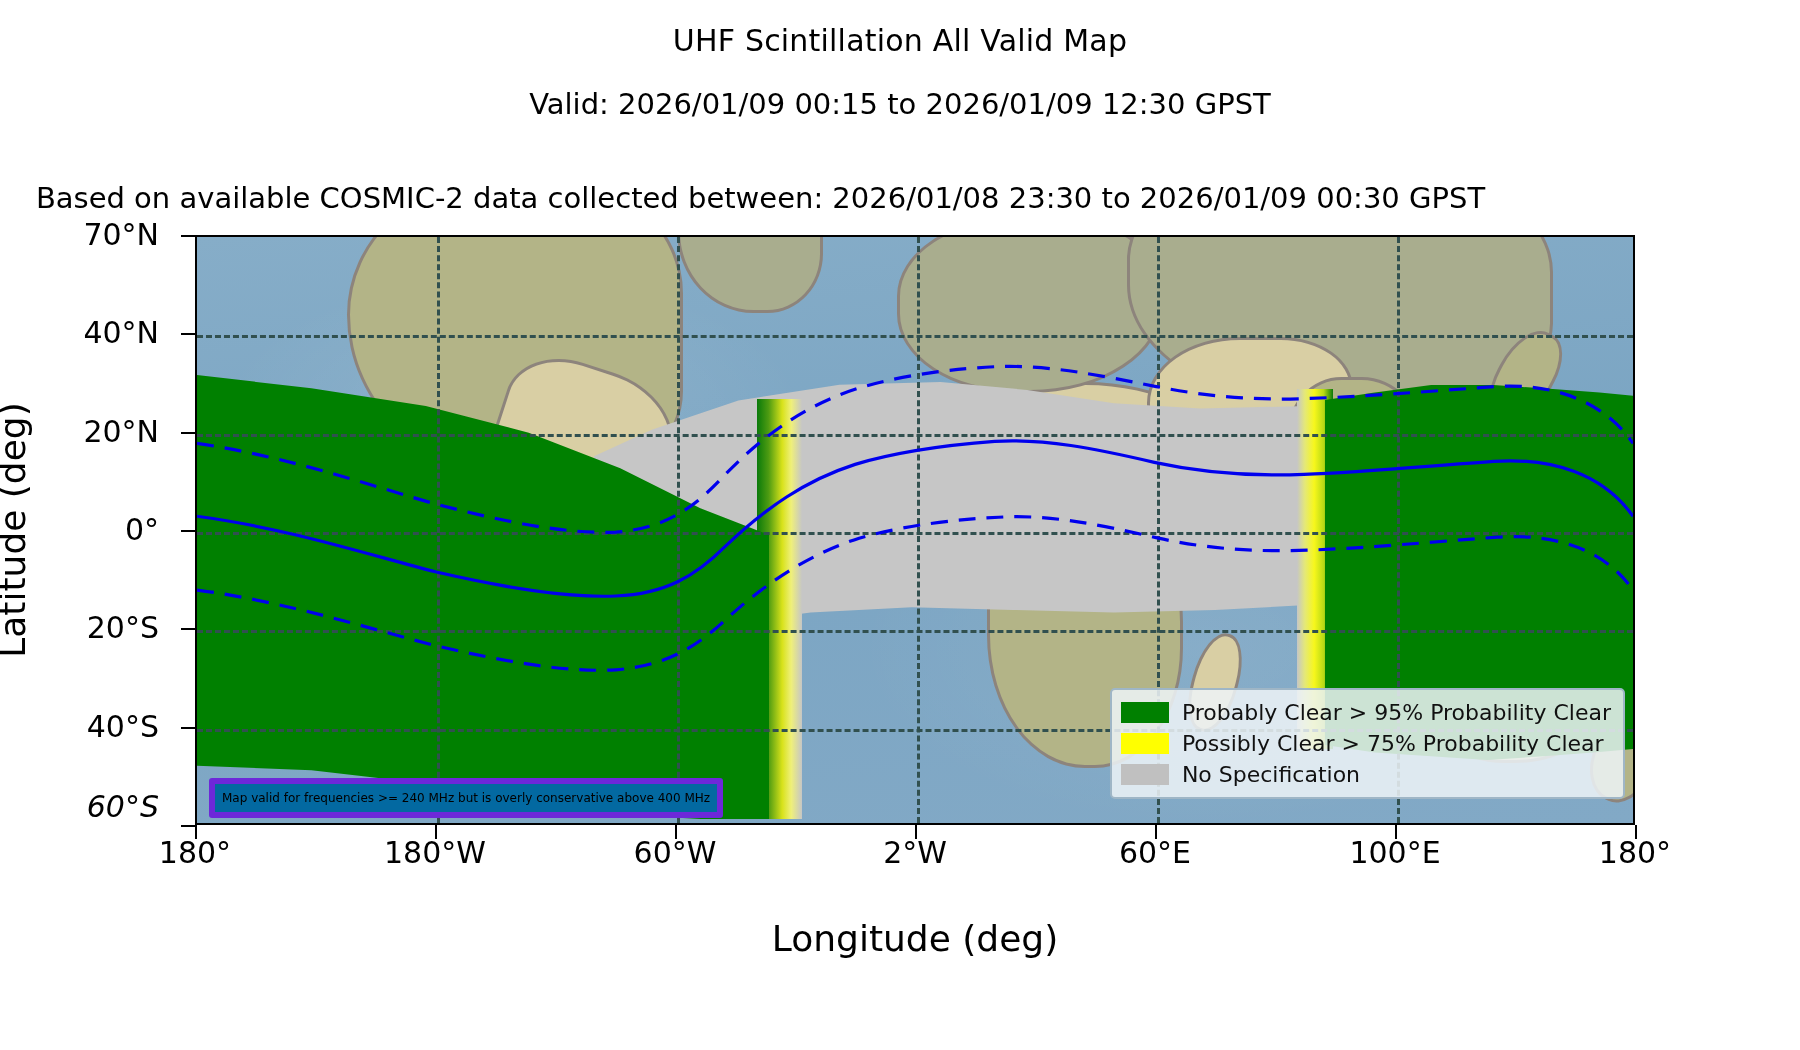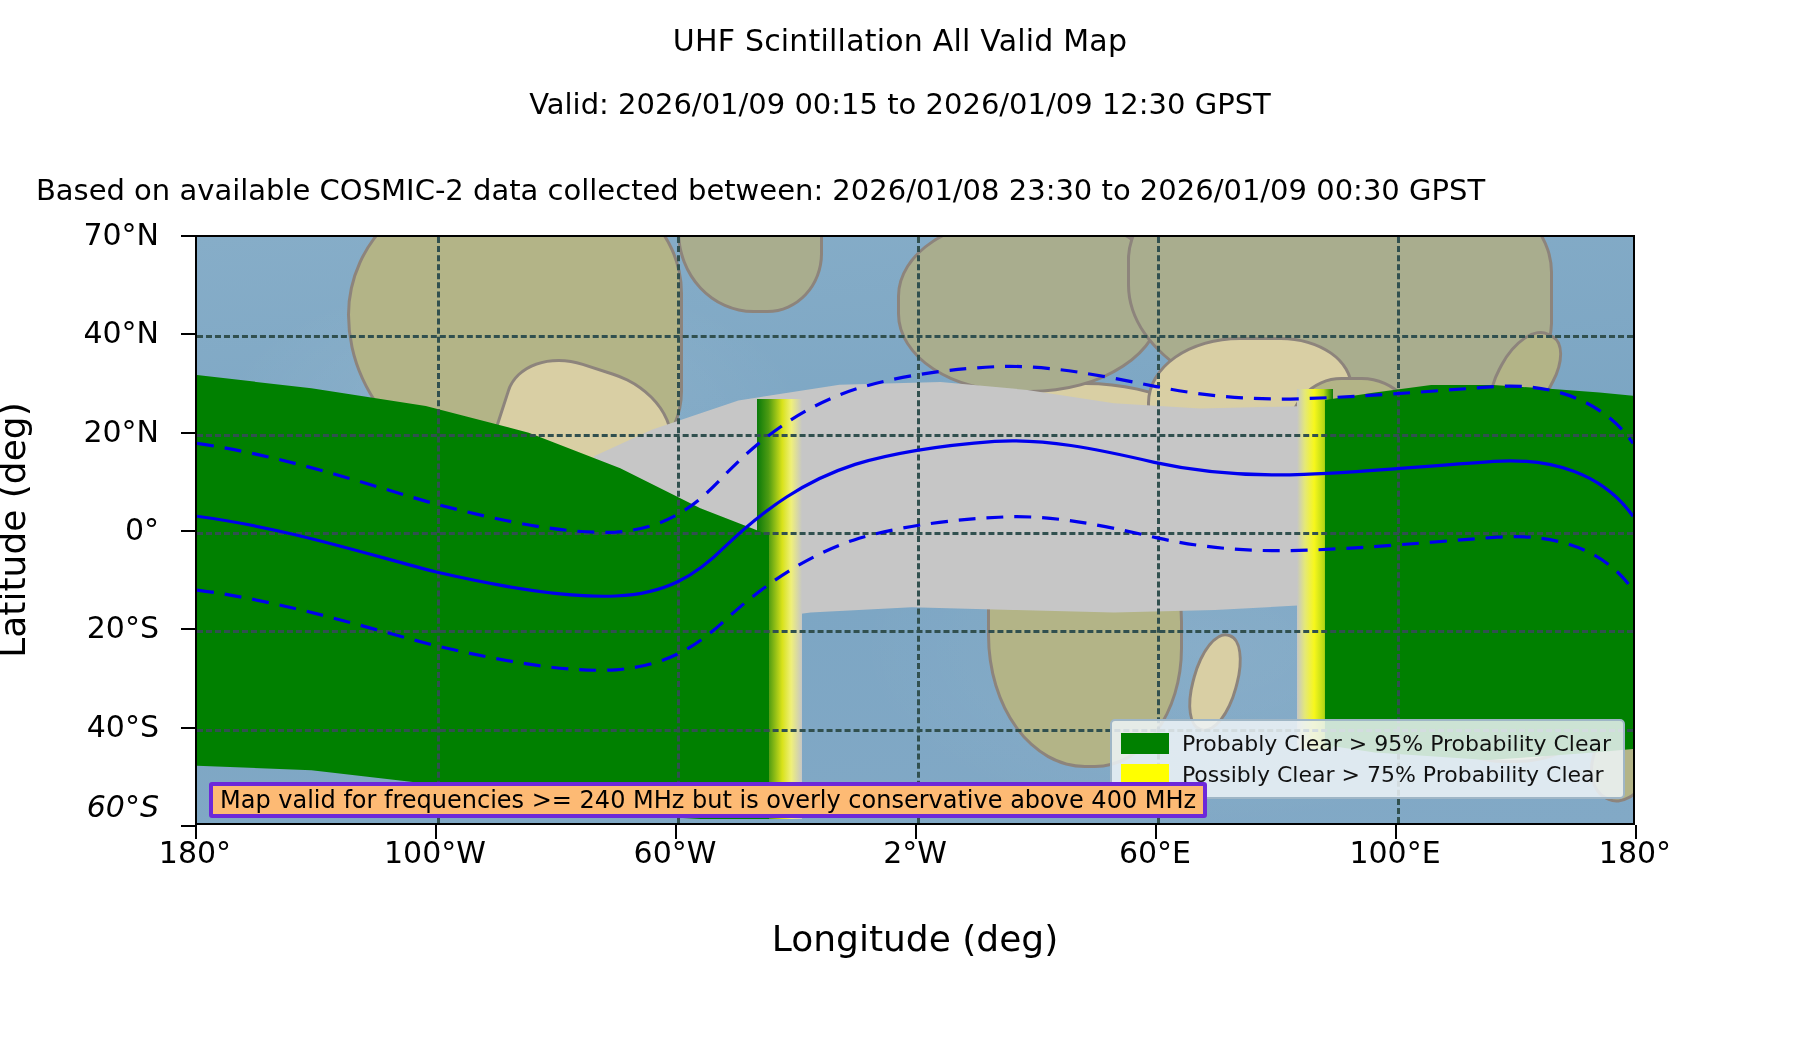--- a/index.html
+++ b/index.html
@@ -2,21 +2,21 @@
 <html><head>
 <meta charset="utf-8">
 <style>
   html,body{margin:0;padding:0;background:#ffffff;}
   body{width:1800px;height:1050px;position:relative;overflow:hidden;
        font-family:"DejaVu Sans","Liberation Sans",sans-serif;color:#000;}
 
   .title-block{position:absolute;left:0;top:0;width:1800px;text-align:center;}
   #title{font-size:30px;line-height:30px;margin-top:26px;letter-spacing:.2px;}
   #subtitle{font-size:29px;line-height:29px;margin-top:34px;}
-  #source{position:absolute;left:0;top:176px;width:1521px;text-align:center;
+  #source{position:absolute;left:0;top:184px;width:1521px;text-align:center;
           font-size:29px;line-height:29px;}
 
   
   #plot{position:absolute;left:195px;top:235px;width:1440px;height:590px;
         border:2px solid #000;box-sizing:border-box;overflow:hidden;
         background:#7ba7c4;}
 
   
   .bm{position:absolute;inset:0;}
   .ocean{position:absolute;inset:0;
@@ -43,23 +43,23 @@
 
   
   #legend{position:absolute;right:8px;bottom:24px;
           background:rgba(238,243,247,.86);border:2px solid #9fb6c6;border-radius:5px;
           padding:7px 12px 7px 9px;}
   .lrow{display:flex;align-items:center;height:31px;}
   .sw{width:48px;height:21px;margin-right:13px;flex:none;}
   .ltxt{font-size:22px;line-height:22px;color:#111;white-space:nowrap;}
 
   
-  #note{position:absolute;left:12px;bottom:5px;background:#fdba74;
-        border:4px solid #6d28d9;border-radius:3px;padding:3px 7px;
-        font-size:24px;line-height:22px;color:#000;white-space:nowrap;}
+  #note{position:absolute;left:12px;bottom:5px;background:#0369a1;
+        border:6px solid #6d28d9;border-radius:3px;padding:3px 7px;
+        font-size:12px;line-height:22px;color:#000;white-space:nowrap;}
 
   
   .tick-y{position:absolute;right:1641px;width:140px;text-align:right;
           font-size:30px;line-height:30px;}
   .tickmark-y{position:absolute;left:181px;width:14px;height:0;border-top:2px solid #000;}
   .tick-x{position:absolute;top:838px;width:200px;text-align:center;
           font-size:30px;line-height:30px;}
   .tickmark-x{position:absolute;top:825px;height:14px;width:0;border-left:2px solid #000;}
 
   #ylabel{position:absolute;left:-5px;top:300px;width:460px;
@@ -92,21 +92,21 @@
     <div class="tick-y" style="top: 711.667px;">40°S</div>
     <div class="tickmark-y" style="top: 726.667px;"></div>
     <div class="tick-y" style="top: 792px; font-style: italic;">60°S</div>
     <div class="tickmark-y" style="top: 825px;"></div>
   </div>
 
 <div id="xlabel">Longitude (deg)</div>
 <div id="xticks-host">
     <div class="tick-x" style="left: 95px;">180°</div>
     <div class="tickmark-x" style="left: 195px;"></div>
-    <div class="tick-x" style="left: 335px;">100°W</div>
+    <div class="tick-x" style="left: 335px;">180°W</div>
     <div class="tickmark-x" style="left: 435px;"></div>
     <div class="tick-x" style="left: 575px;">60°W</div>
     <div class="tickmark-x" style="left: 675px;"></div>
     <div class="tick-x" style="left: 815px;">2°W</div>
     <div class="tickmark-x" style="left: 915px;"></div>
     <div class="tick-x" style="left: 1055px;">60°E</div>
     <div class="tickmark-x" style="left: 1155px;"></div>
     <div class="tick-x" style="left: 1295px;">100°E</div>
     <div class="tickmark-x" style="left: 1395px;"></div>
     <div class="tick-x" style="left: 1535px;">180°</div>
@@ -195,16 +195,20 @@
 
   <div id="legend">
     <div class="lrow">
       <span class="sw" style="background:#008000"></span>
       <span class="ltxt">Probably Clear &gt; 95% Probability Clear</span>
     </div>
     <div class="lrow">
       <span class="sw" style="background:#ffff00"></span>
       <span class="ltxt">Possibly Clear &gt; 75% Probability Clear</span>
     </div>
+    <div class="lrow">
+      <span class="sw" style="background:#c0c0c0"></span>
+      <span class="ltxt">No Specification</span>
+    </div>
   </div>
 
   <div id="note">Map valid for frequencies &gt;= 240 MHz but is overly conservative above 400 MHz</div>
 </div>
 
 </body></html>

